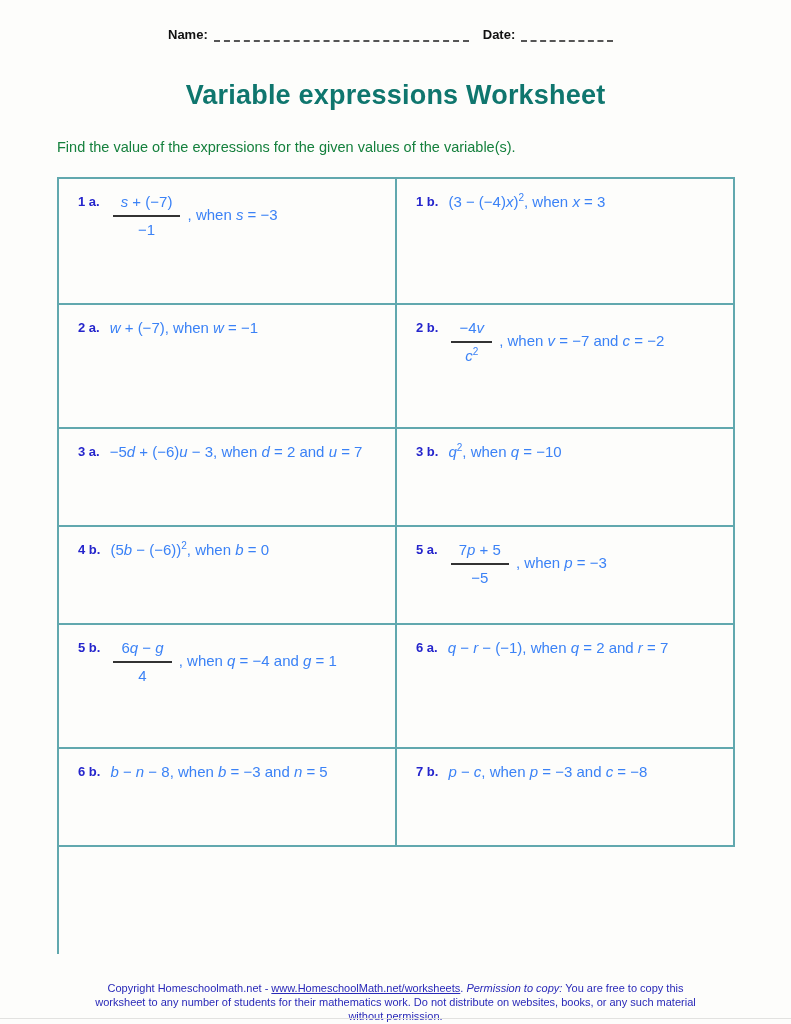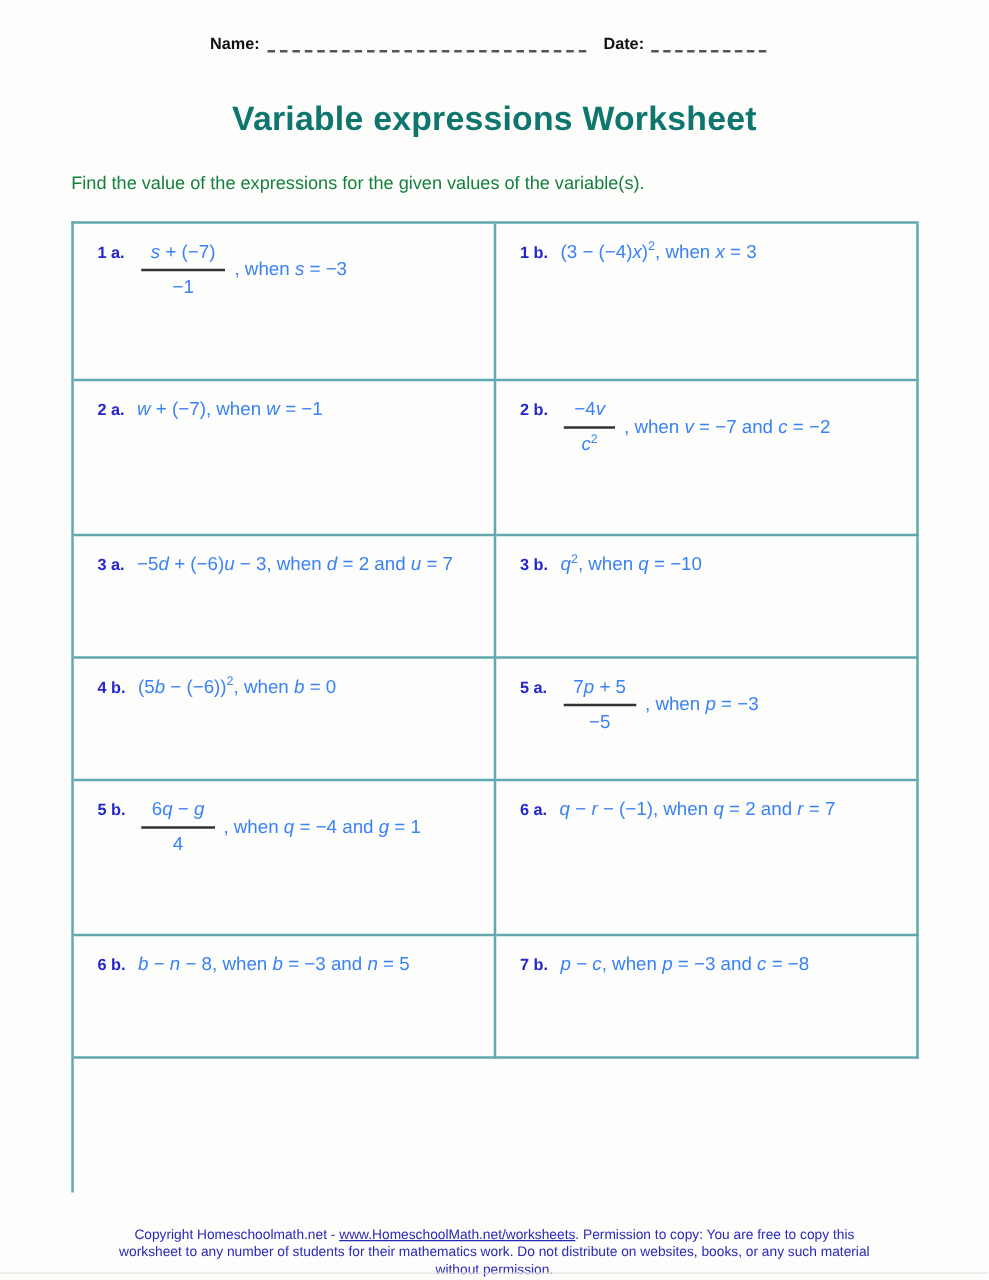--- a/index.html
+++ b/index.html
@@ -115,21 +115,21 @@
     font-size: 11px;
     line-height: 14px;
     color: #2929b8;
   }
   .footer-inner { width: 610px; margin: 0 auto; }
   .footer a {
     color: #2929b8;
     font-weight: normal;
     text-decoration: underline;
   }
-  .perm-italic { }
+  .perm-italic { font-style: italic; }
   .page-bottom-line {
     position: absolute;
     bottom: 5px; left: 0;
     width: 100%;
     border-bottom: 1px solid #e2e2e0;
   }
 </style>
 </head>
 <body>
 

